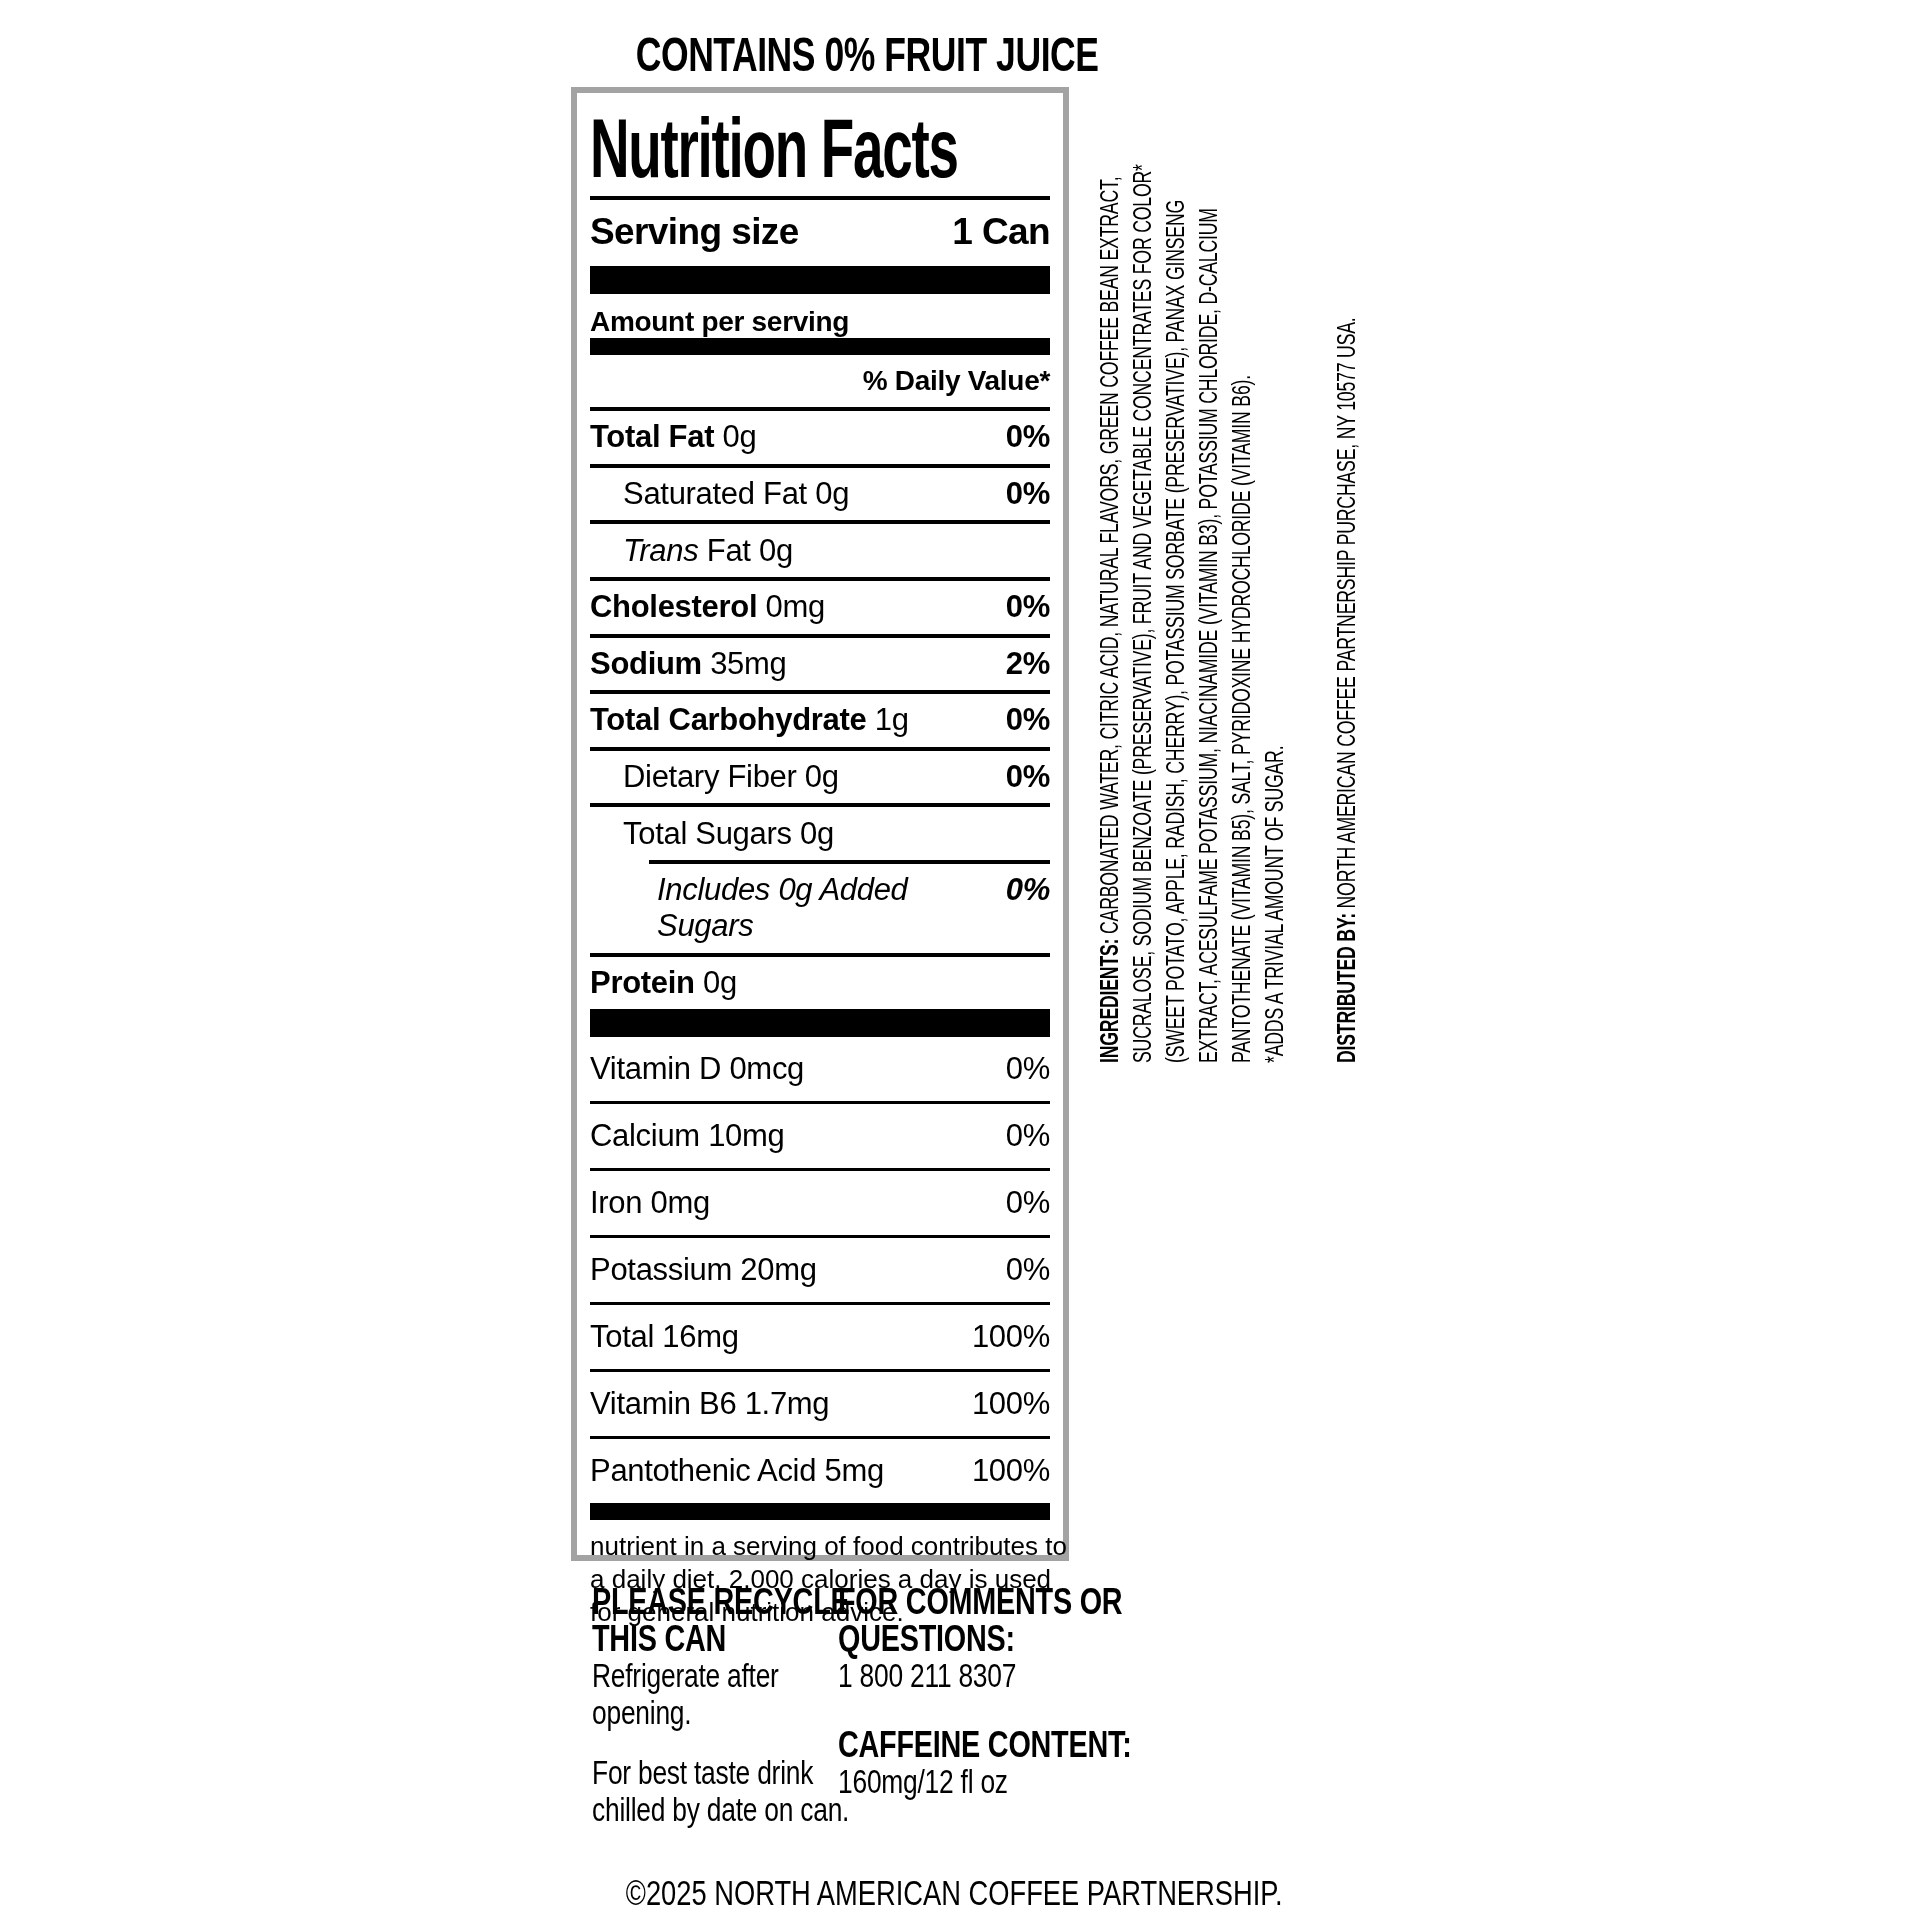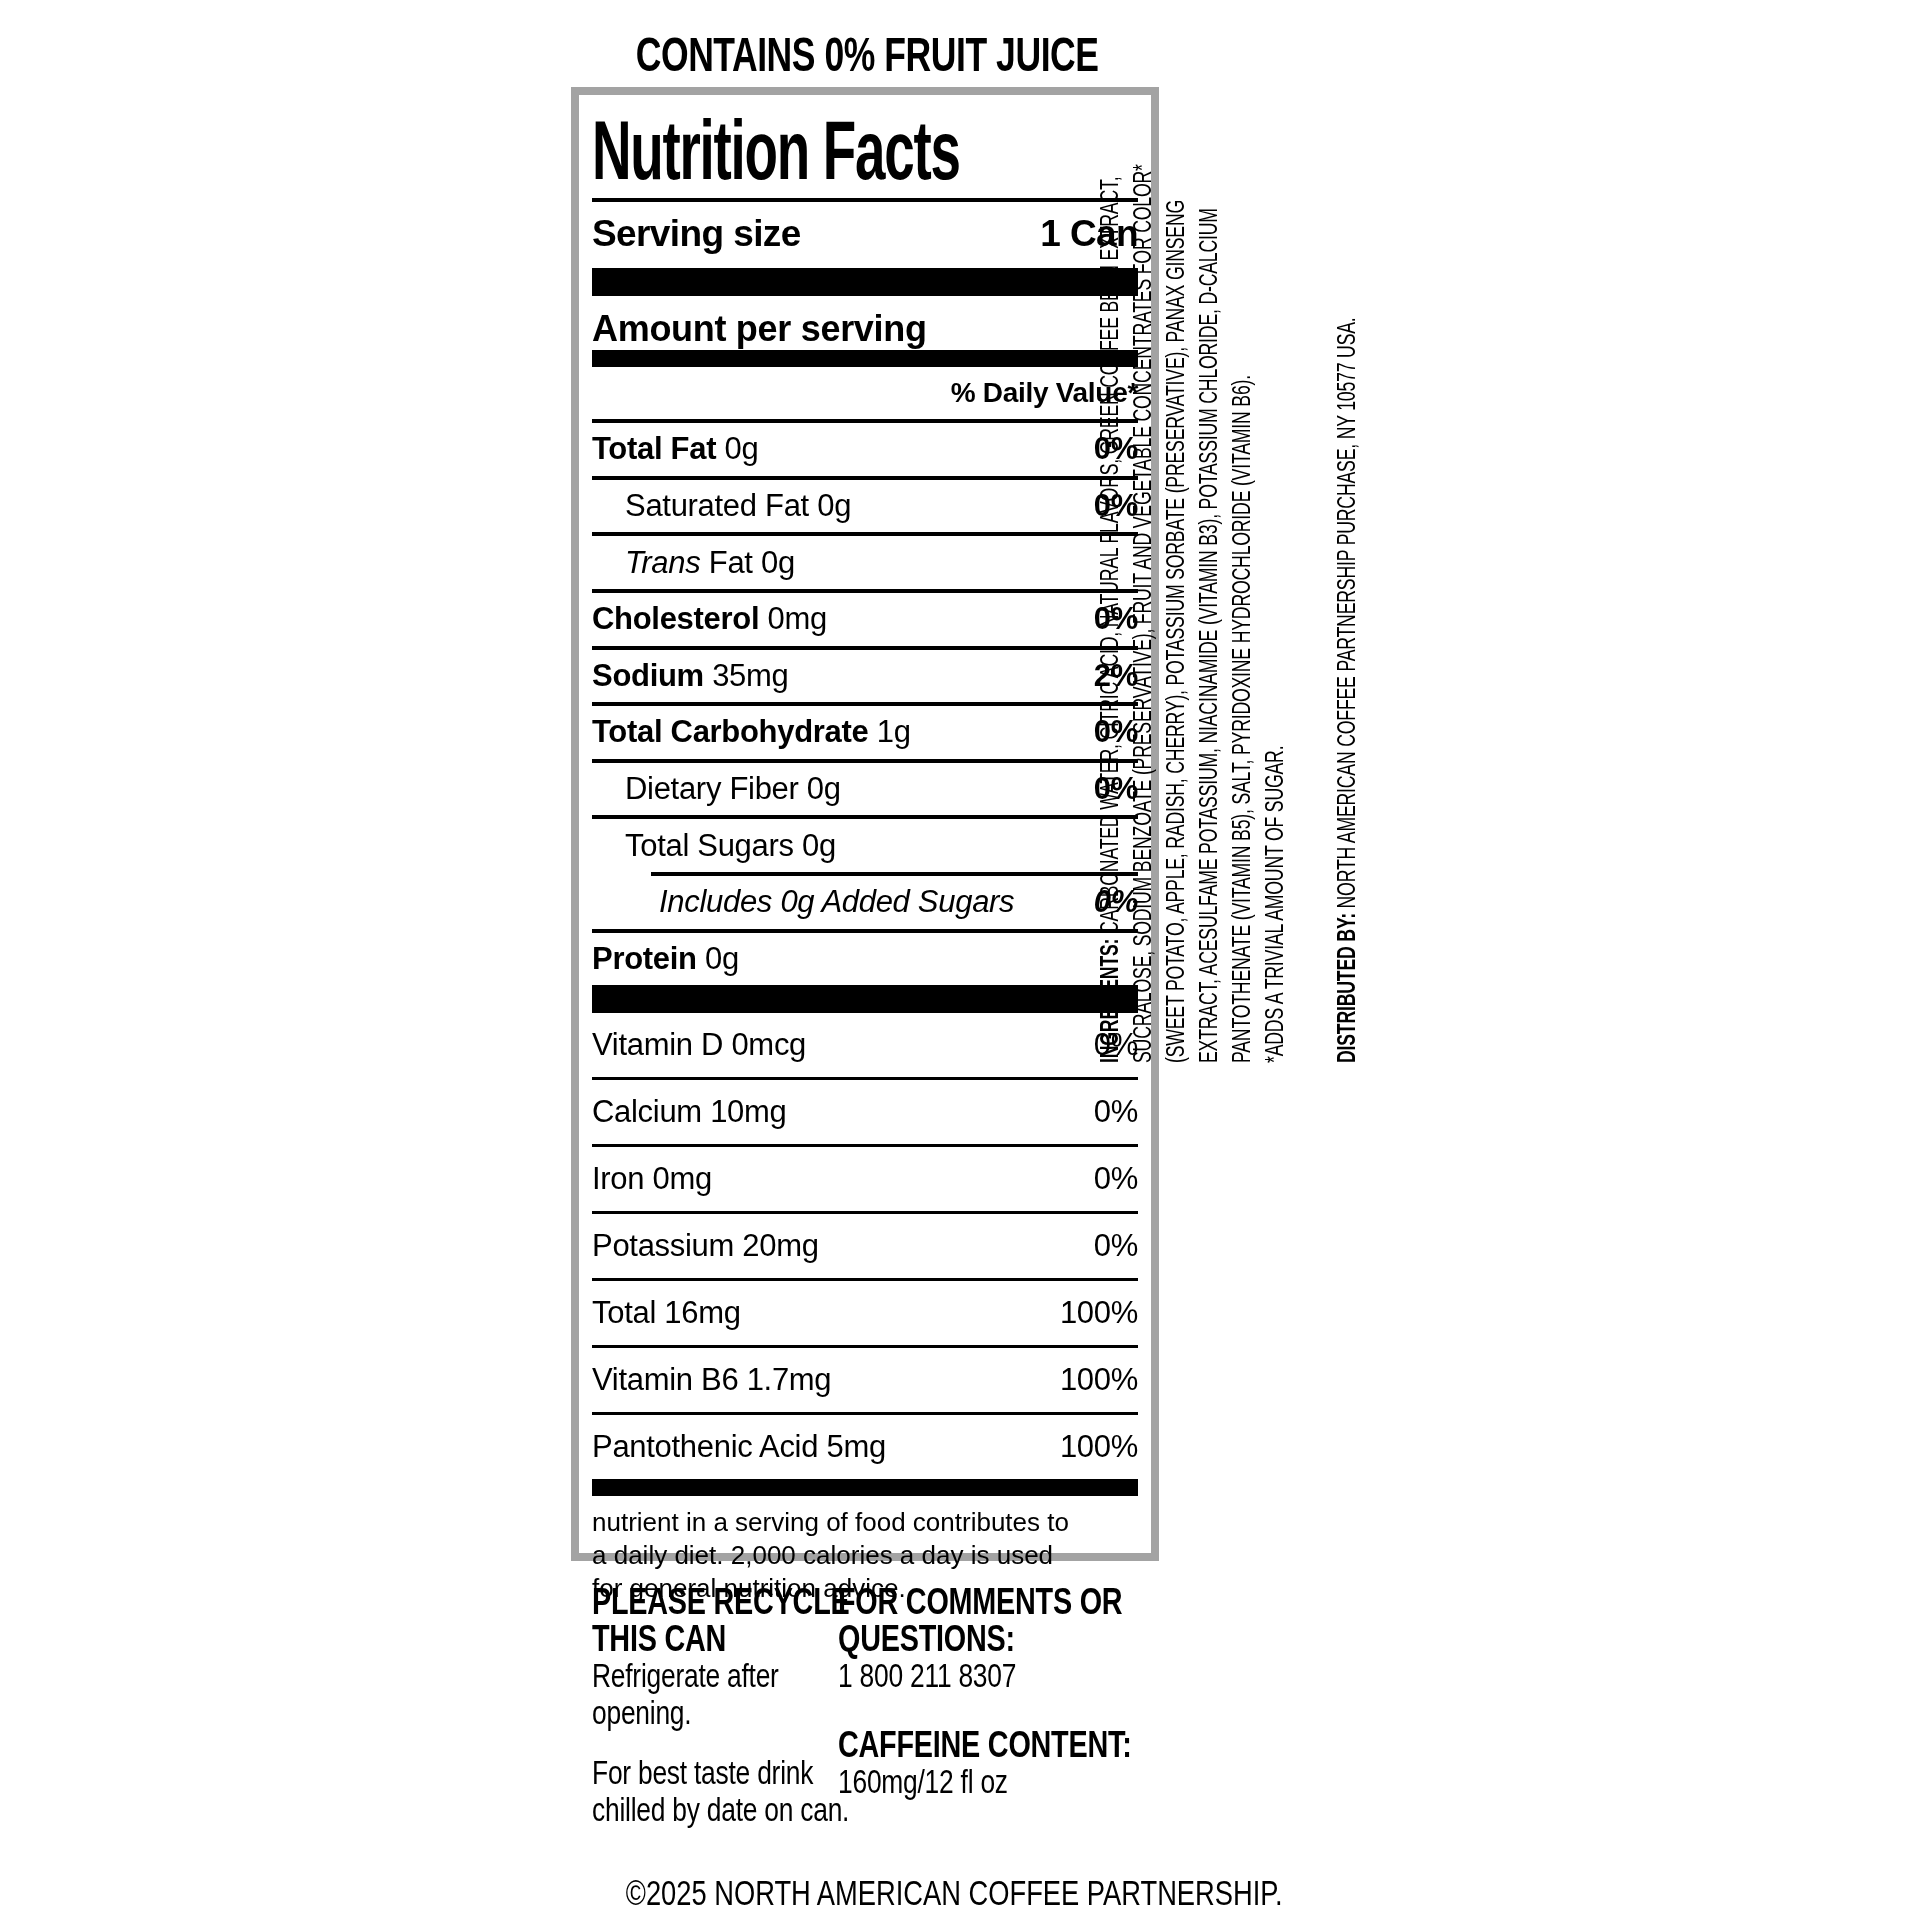--- a/index.html
+++ b/index.html
@@ -5,31 +5,31 @@
   html,body{margin:0;padding:0;}
   body{width:1926px;height:1926px;background:#ffffff;position:relative;
        font-family:"Liberation Sans","DejaVu Sans",sans-serif;color:#000;}
   .abs{position:absolute;}
 
   
   #top-note{left:571px;top:27px;width:498px;text-align:center;font-size:48px;font-weight:700;
             letter-spacing:-0.6px;transform:scaleX(.74);transform-origin:50% 0;white-space:nowrap;}
 
   
-  #nf-box{left:571px;top:87px;width:588px;height:1474px;border:8px solid #a3a3a3;
+  #nf-box{left:571px;top:87px;width:498px;height:1474px;border:6px solid #a3a3a3;
           box-sizing:border-box;padding:0 13px;background:#fff;}
   #nf-title{font-size:83px;font-weight:700;letter-spacing:-1.9px;line-height:95px;margin-top:7.7px;
             transform:scaleX(.66);transform-origin:0 50%;white-space:nowrap;}
   .rl{border-top:4.5px solid #000;height:0;}
   .rl-ind{margin-left:59px;}
   .bar-thick{height:28px;background:#000;}
   .bar-med{height:16.7px;background:#000;}
   #serving-row{display:flex;justify-content:space-between;font-size:37px;font-weight:700;
                padding:11.6px 0 13px;letter-spacing:-0.6px;}
-  #aps{font-size:36px;font-weight:700;margin-top:11.6px;letter-spacing:-0.3px;}
+  #aps{font-size:28px;font-weight:700;margin-top:11.6px;letter-spacing:-0.3px;}
   #calories-row{display:flex;justify-content:space-between;align-items:flex-end;margin-top:1.3px;padding-bottom:6.4px;}
   #calories-label{font-size:68px;font-weight:700;letter-spacing:-1.3px;transform:scaleX(.8);
                   transform-origin:0 100%;white-space:nowrap;}
   #calories-value{font-size:116px;font-weight:700;line-height:.82;}
   #dv-header{text-align:right;font-size:28px;font-weight:700;padding:10.3px 0;letter-spacing:-0.3px;}
 
   .row{display:flex;justify-content:space-between;align-items:baseline;
        font-size:31px;padding:8.3px 0;letter-spacing:-0.3px;}
   .row .lbl{display:flex;gap:8.3px;}
   .row .nm{font-weight:400;}

